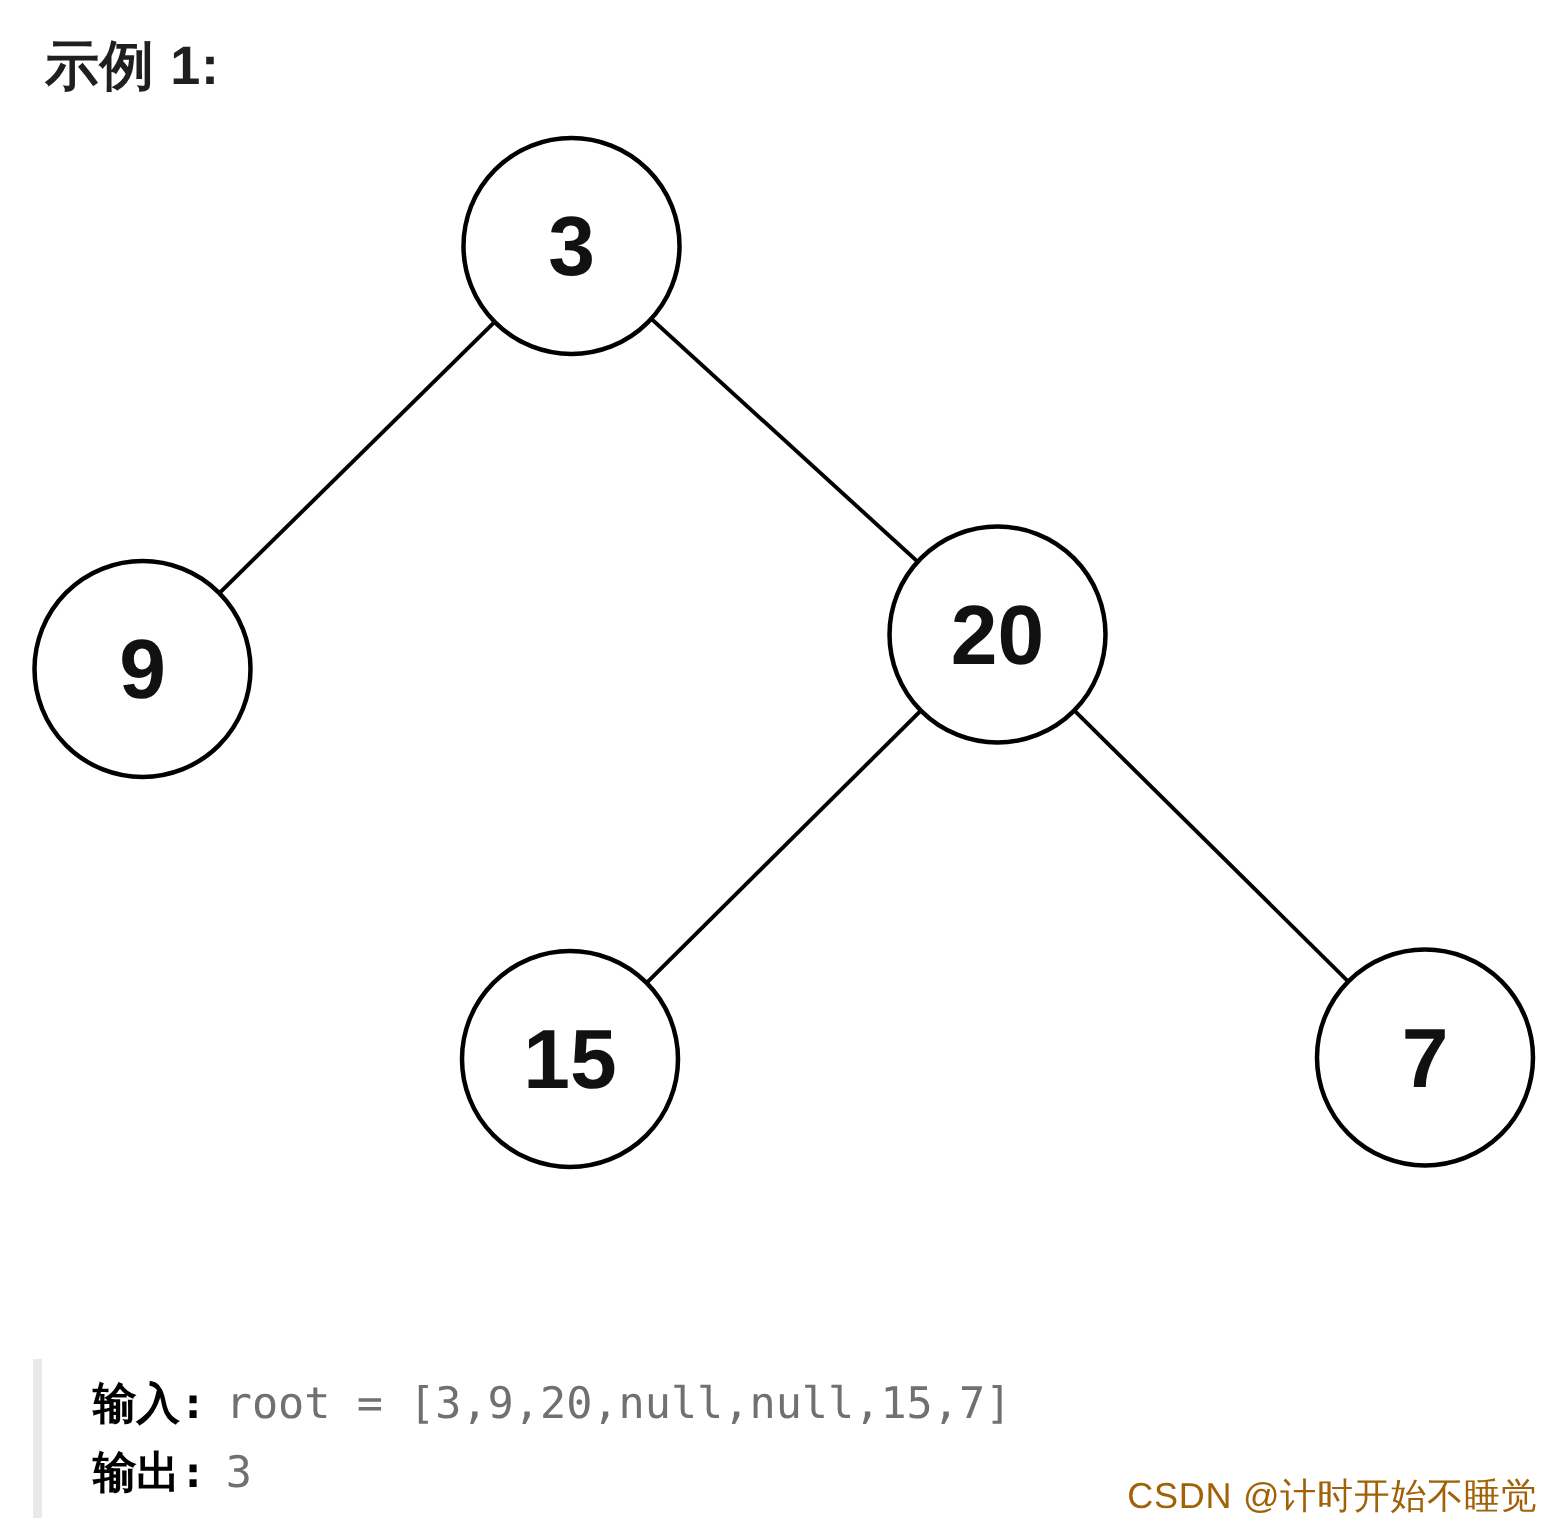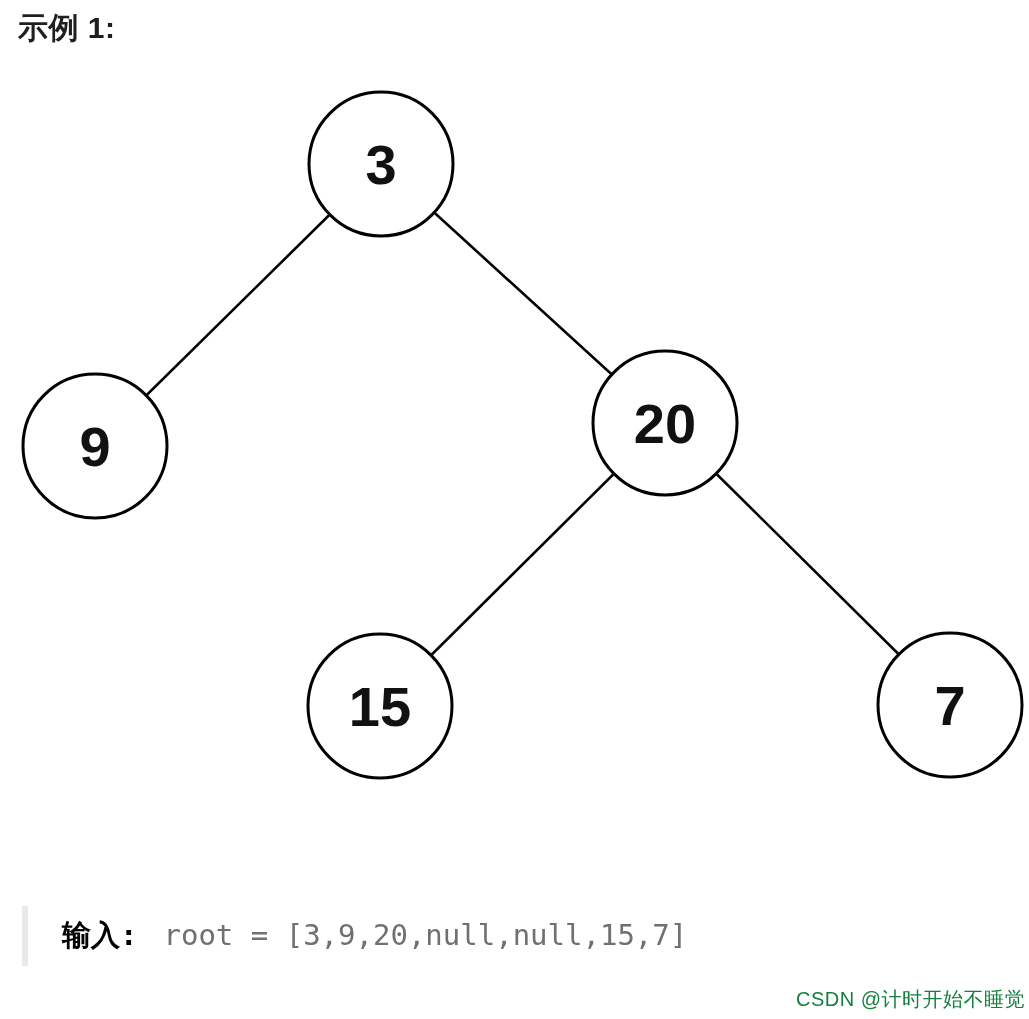--- a/index.html
+++ b/index.html
@@ -12,22 +12,22 @@
     width: 1029px;
     height: 1019px;
     background: #ffffff;
     overflow: hidden;
     font-family: "Liberation Sans", "DejaVu Sans", sans-serif;
   }
   .heading {
     position: absolute;
     left: 18px;
     top: 8px;
-    margin: 0;
-    font-size: 30px;
+    margin: 12px;
+    font-size: 36px;
     font-weight: 700;
     color: #1f1f1f;
     letter-spacing: 0.5px;
   }
   svg.tree {
     position: absolute;
     left: 0;
     top: 0;
     width: 1029px;
     height: 1019px;
@@ -61,30 +61,30 @@
     font-family: "DejaVu Sans Mono", "Liberation Mono", monospace;
     font-size: 29px;
     line-height: 46px;
     white-space: nowrap;
   }
   .code-label {
     font-weight: 700;
     color: #000000;
   }
   .code-value {
-    margin-left: 26px;
+    margin-left: 13px;
     font-weight: 400;
     color: #707070;
   }
   .watermark {
     position: absolute;
     right: 4px;
     bottom: 6px;
-    font-size: 20px;
-    color: #15803d;
+    font-size: 24px;
+    color: #a16207;
     font-family: "Liberation Sans", "DejaVu Sans", sans-serif;
     letter-spacing: 0.5px;
   }
 </style>
 </head>
 <body>
 
 <div class="page">
 
   <h2 class="heading">示例 1:</h2>
@@ -117,17 +117,20 @@
         <circle cx="950" cy="705" r="72"></circle>
         <text x="950" y="705">7</text>
       </g>
     </g>
   </svg>
 
   <div class="codeblock">
     <div class="code-line">
       <span class="code-label">输入:</span><span class="code-value">root = [3,9,20,null,null,15,7]</span>
     </div>
+    <div class="code-line">
+      <span class="code-label">输出:</span><span class="code-value">3</span>
+    </div>
   </div>
 
   <div class="watermark">CSDN @计时开始不睡觉</div>
 
 </div>
 
 </body></html>

